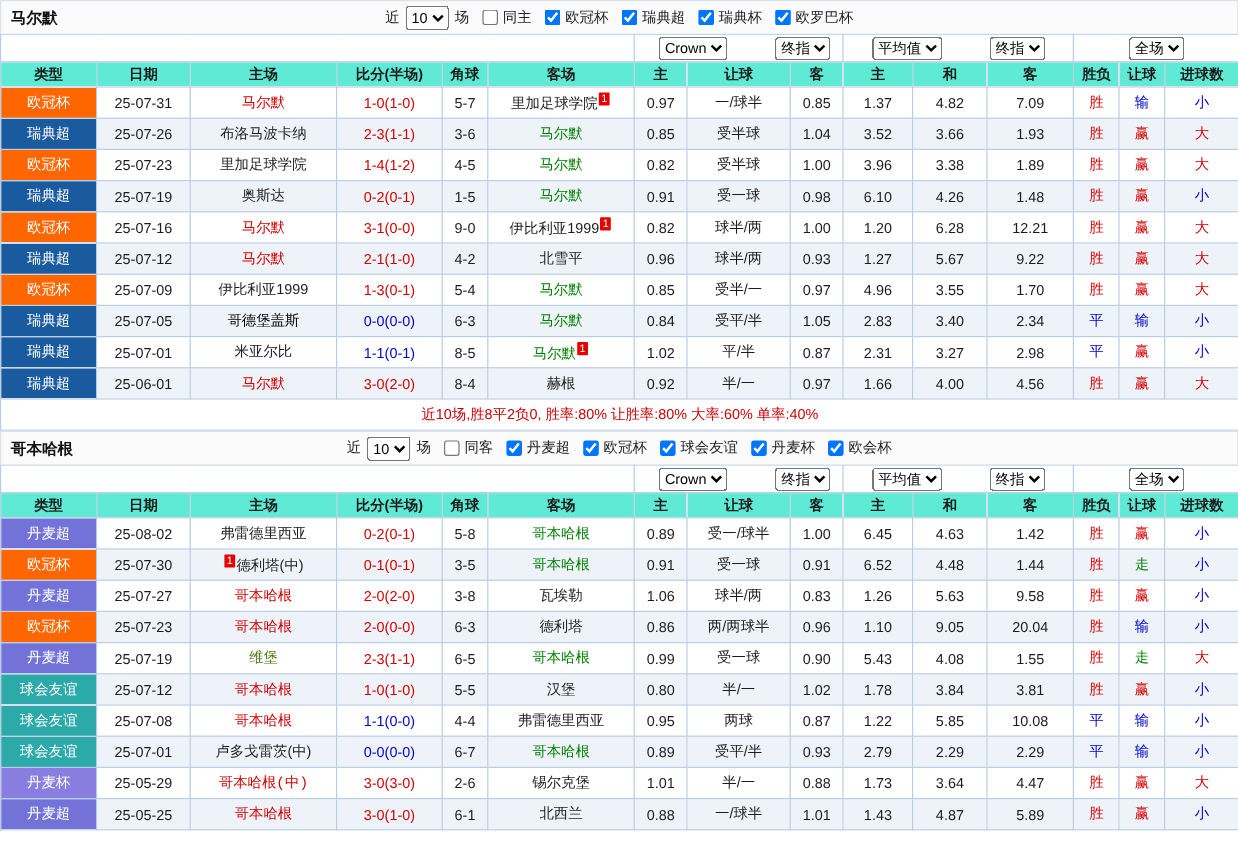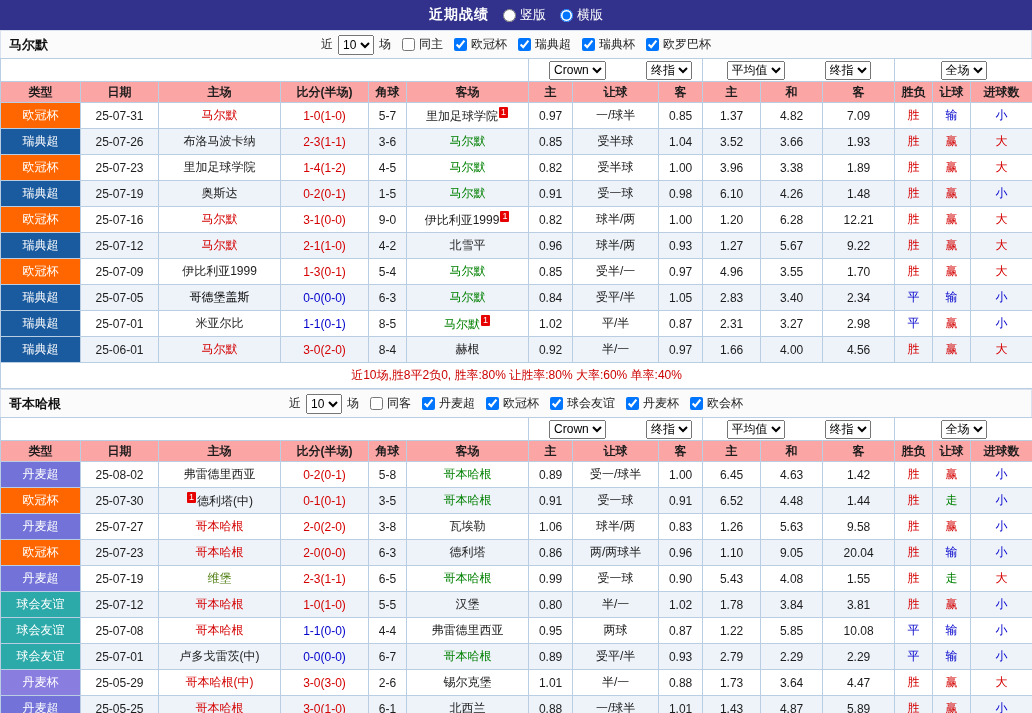--- a/index.html
+++ b/index.html
@@ -15,43 +15,32 @@
   .team-title { position: absolute; left: 8px; font-weight: bold; font-size: 13px; color: #111; }
   .filters { margin: 0 auto; display: flex; align-items: center; }
   .filters span { margin: 0 2px; color: #222; }
   .filters select { font-size: 12px; height: 20px; margin: 0 3px; }
   .filters input[type=checkbox] { width: 13px; height: 13px; margin: 0 2px 0 9px; }
 
   table { width: 1032px; border-collapse: collapse; table-layout: fixed; font-size: 12px; text-align: center; }
   td, th { border: 1px solid #b9cde3; padding: 0; white-space: nowrap; overflow: hidden; color: #1c1c1c; }
   .hdr-selects td { height: 23px; background: #fff; }
   .hdr-selects select { font-size: 12px; height: 19px; margin: 0 20px; }
-  .hdr-cols th { height: 21px; background: #fca5a5; font-weight: bold; font-size: 12px; }
+  .hdr-cols th { height: 21px; background: #5eead4; font-weight: bold; font-size: 12px; }
   tbody td { height: 26px; }
   tbody tr:nth-child(even) { background: #eef3fa; }
   .league-cell { color: #fff; }
   .summary-row td { height: 26px; color: #cc0000; background: #fff; }
   .redcard { background: #e60000; color: #fff; font-size: 9px; line-height: 11px; padding: 0 2px; margin: 0 1px; display: inline-block; border-radius: 1px; vertical-align: super; }
   .team-name { cursor: pointer; }
 </style>
 </head>
 <body>
 
 <div class="page">
-  <div class="topbar">
-    <span class="title">近期战绩</span>
-    <label>
-      <input type="radio" name="layout" class="layout-radio" style="">
-      <span>竖版</span>
-    </label>
-    <label>
-      <input type="radio" name="layout" class="layout-radio" checked="" style="">
-      <span>横版</span>
-    </label>
-  </div>
   <div id="sections">
       <div class="team-section">
         <div class="filter-row">
           <span class="team-title">马尔默</span>
           <div class="filters">
             <span>近</span>
             <select><option>10</option></select>
             <span>场</span>
             <input type="checkbox" style="">
             <span>同主</span>
@@ -484,21 +473,21 @@
               <td>2.79</td>
               <td>2.29</td>
               <td>2.29</td>
               <td style="color: rgb(0, 0, 204);">平</td>
               <td style="color: rgb(0, 0, 204);">输</td>
               <td style="color: rgb(0, 0, 204);">小</td>
             </tr>
             <tr class="data-row">
               <td class="league-cell" style="background: rgb(138, 125, 224);">丹麦杯</td>
               <td>25-05-29</td>
-              <td><span class="team-name" style="color: rgb(212, 0, 0);">哥本哈根(中)</span></td>
+              <td><span class="team-name" style="color: rgb(212, 0, 0); font-family: Liberation Mono, monospace;">哥本哈根(中)</span></td>
               <td style="color: rgb(212, 0, 0);">3-0(3-0)</td>
               <td>2-6</td>
               <td><span class="team-name" style="color: rgb(28, 28, 28);">锡尔克堡</span></td>
               <td>1.01</td>
               <td>半/一</td>
               <td>0.88</td>
               <td>1.73</td>
               <td>3.64</td>
               <td>4.47</td>
               <td style="color: rgb(212, 0, 0);">胜</td>

